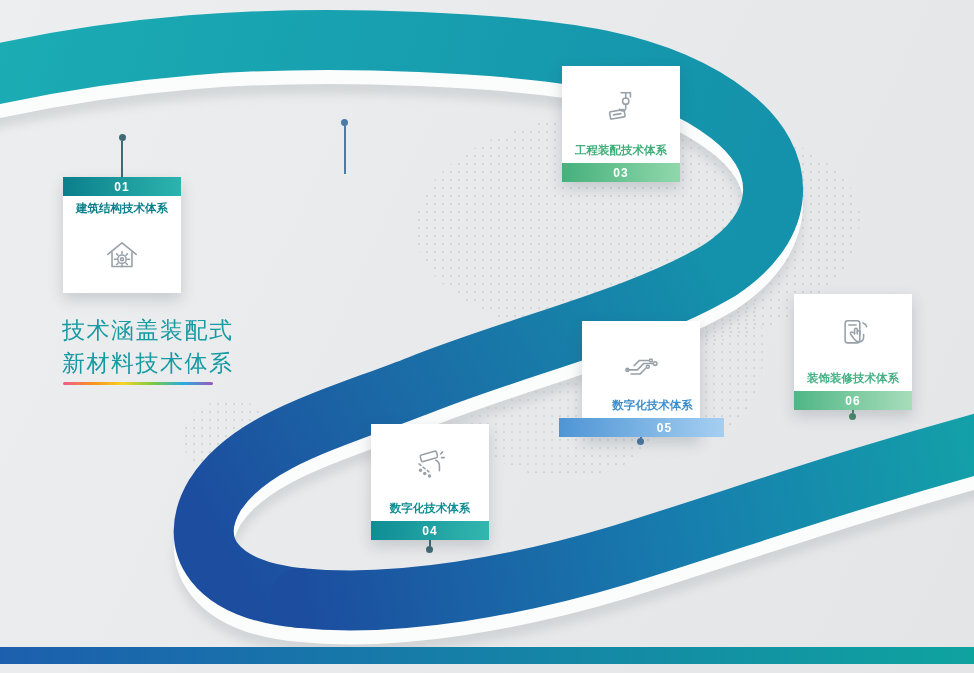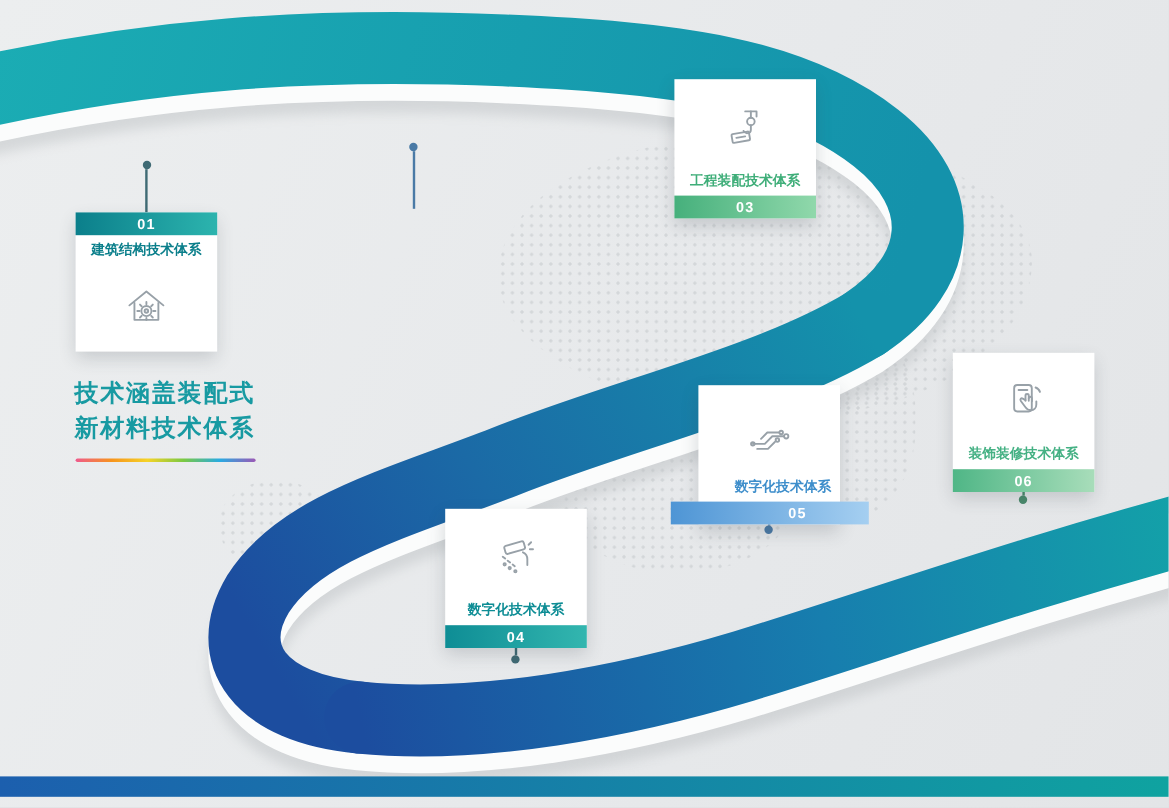--- a/index.html
+++ b/index.html
@@ -39,21 +39,21 @@
   .card .label{font-size:11.5px;font-weight:bold;white-space:nowrap;}
   .card .icon{display:flex;align-items:center;justify-content:center;flex:1 1 auto;}
   .card.topbar .label{margin:5px 2px 0;}
   .card.botbar .icon{margin-top:4px;}
   .card.botbar .label{margin:0 2px 5px;}
   .card.botbar .bar{margin-top:auto;}
 
   
   .headline{
     position:absolute;left:62px;top:314px;
-    font-size:20px;font-weight:bold;letter-spacing:1.5px;line-height:1.45;
+    font-size:23px;font-weight:normal;letter-spacing:1.5px;line-height:1.45;
   }
   .rainbow{
     position:absolute;left:63px;top:382px;width:150px;height:3px;border-radius:2px;
     background:linear-gradient(90deg,#ef5a8c,#f7941d,#f5d327,#7ac943,#29abe2,#9b59b6);
   }
 
   .footer-bar{position:absolute;left:0;bottom:9px;width:100%;height:17px;}
 </style>
 </head>
 <body>

